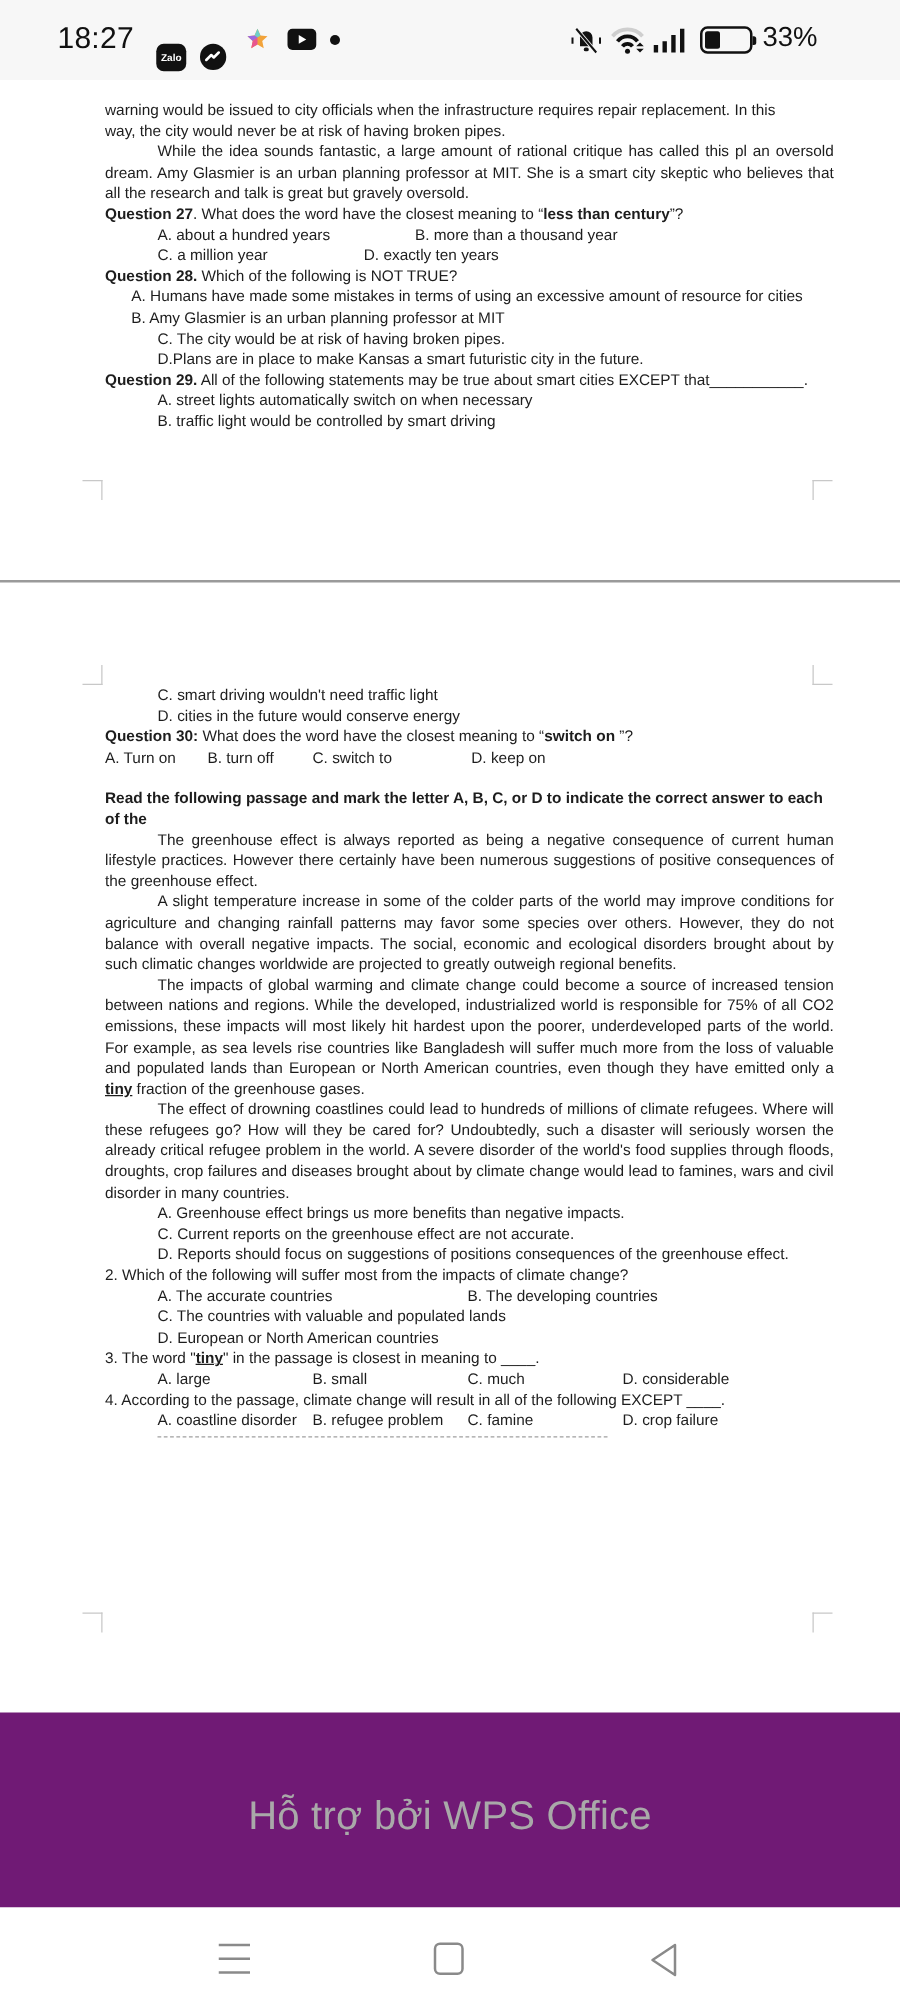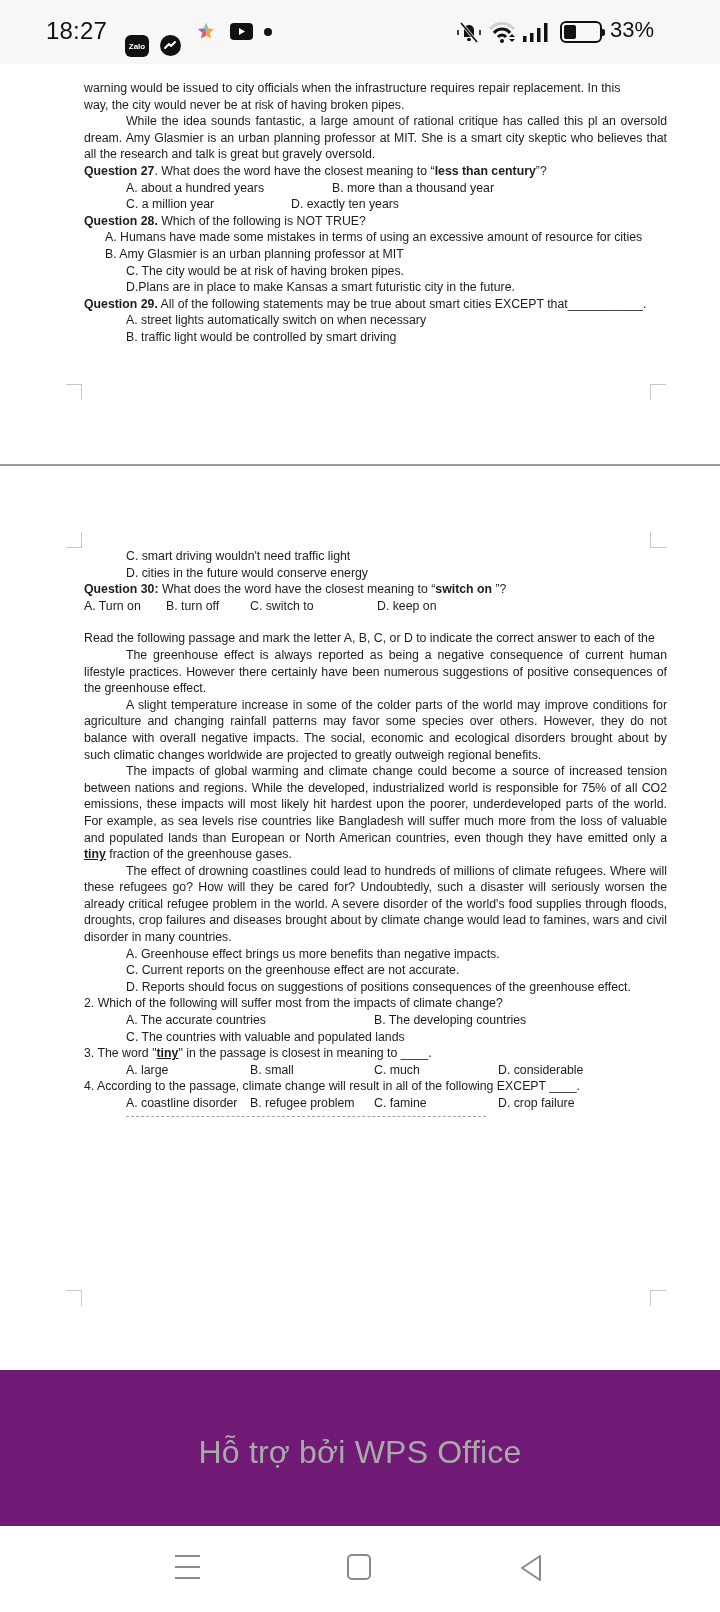--- a/index.html
+++ b/index.html
@@ -163,37 +163,38 @@
       <b>Question 30:</b><span> What does the word have the closest meaning to “</span><b>switch on </b><span>”?</span>
     </div>
     <div class="row">
       <span style="width:82px">A. Turn on</span>
       <span style="width:84px">B. turn off</span>
       <span style="width:127px">C. switch to</span>
       <span>D. keep on</span>
     </div>
 
     <div style="height:16px"></div>
-    <div style="font-weight:normal;">Read the following passage and mark the letter A, B, C, or D to indicate the correct answer to each of the</div>
+    <div style="font-weight:bold;">Read the following passage and mark the letter A, B, C, or D to indicate the correct answer to each of the</div>
 
     <div class="p indent">The greenhouse effect is always reported as being a negative consequence of current human lifestyle practices. However there certainly have been numerous suggestions of positive consequences of the greenhouse effect.</div>
     <div class="p indent">A slight temperature increase in some of the colder parts of the world may improve conditions for agriculture and changing rainfall patterns may favor some species over others. However, they do not balance with overall negative impacts. The social, economic and ecological disorders brought about by such climatic changes worldwide are projected to greatly outweigh regional benefits.</div>
     <div class="p indent"><span>The impacts of global warming and climate change could become a source of increased tension between nations and regions. While the developed, industrialized world is responsible for 75% of all CO2 emissions, these impacts will most likely hit hardest upon the poorer, underdeveloped parts of the world. For example, as sea levels rise countries like Bangladesh will suffer much more from the loss of valuable and populated lands than European or North American countries, even though they have emitted only a </span><span class="ul">tiny</span><span> fraction of the greenhouse gases.</span></div>
     <div class="p indent">The effect of drowning coastlines could lead to hundreds of millions of climate refugees. Where will these refugees go? How will they be cared for? Undoubtedly, such a disaster will seriously worsen the already critical refugee problem in the world. A severe disorder of the world's food supplies through floods, droughts, crop failures and diseases brought about by climate change would lead to famines, wars and civil disorder in many countries.</div>
 
     <div class="opt1">A. Greenhouse effect brings us more benefits than negative impacts.</div>
     <div class="opt1">C. Current reports on the greenhouse effect are not accurate.</div>
     <div class="opt1">D. Reports should focus on suggestions of positions consequences of the greenhouse effect.</div>
 
     <div>2. Which of the following will suffer most from the impacts of climate change?</div>
     <div class="row opt1">
       <span style="width:248px">A. The accurate countries</span>
       <span>B. The developing countries</span>
     </div>
     <div class="opt1">C. The countries with valuable and populated lands</div>
+    <div class="opt1">D. European or North American countries</div>
 
     <div><span>3. The word "</span><span class="ul">tiny</span><span>" in the passage is closest in meaning to ____.</span></div>
     <div class="row opt1">
       <span style="width:124px">A. large</span>
       <span style="width:124px">B. small</span>
       <span style="width:124px">C. much</span>
       <span>D. considerable</span>
     </div>
 
     <div>4. According to the passage, climate change will result in all of the following EXCEPT ____.</div>

